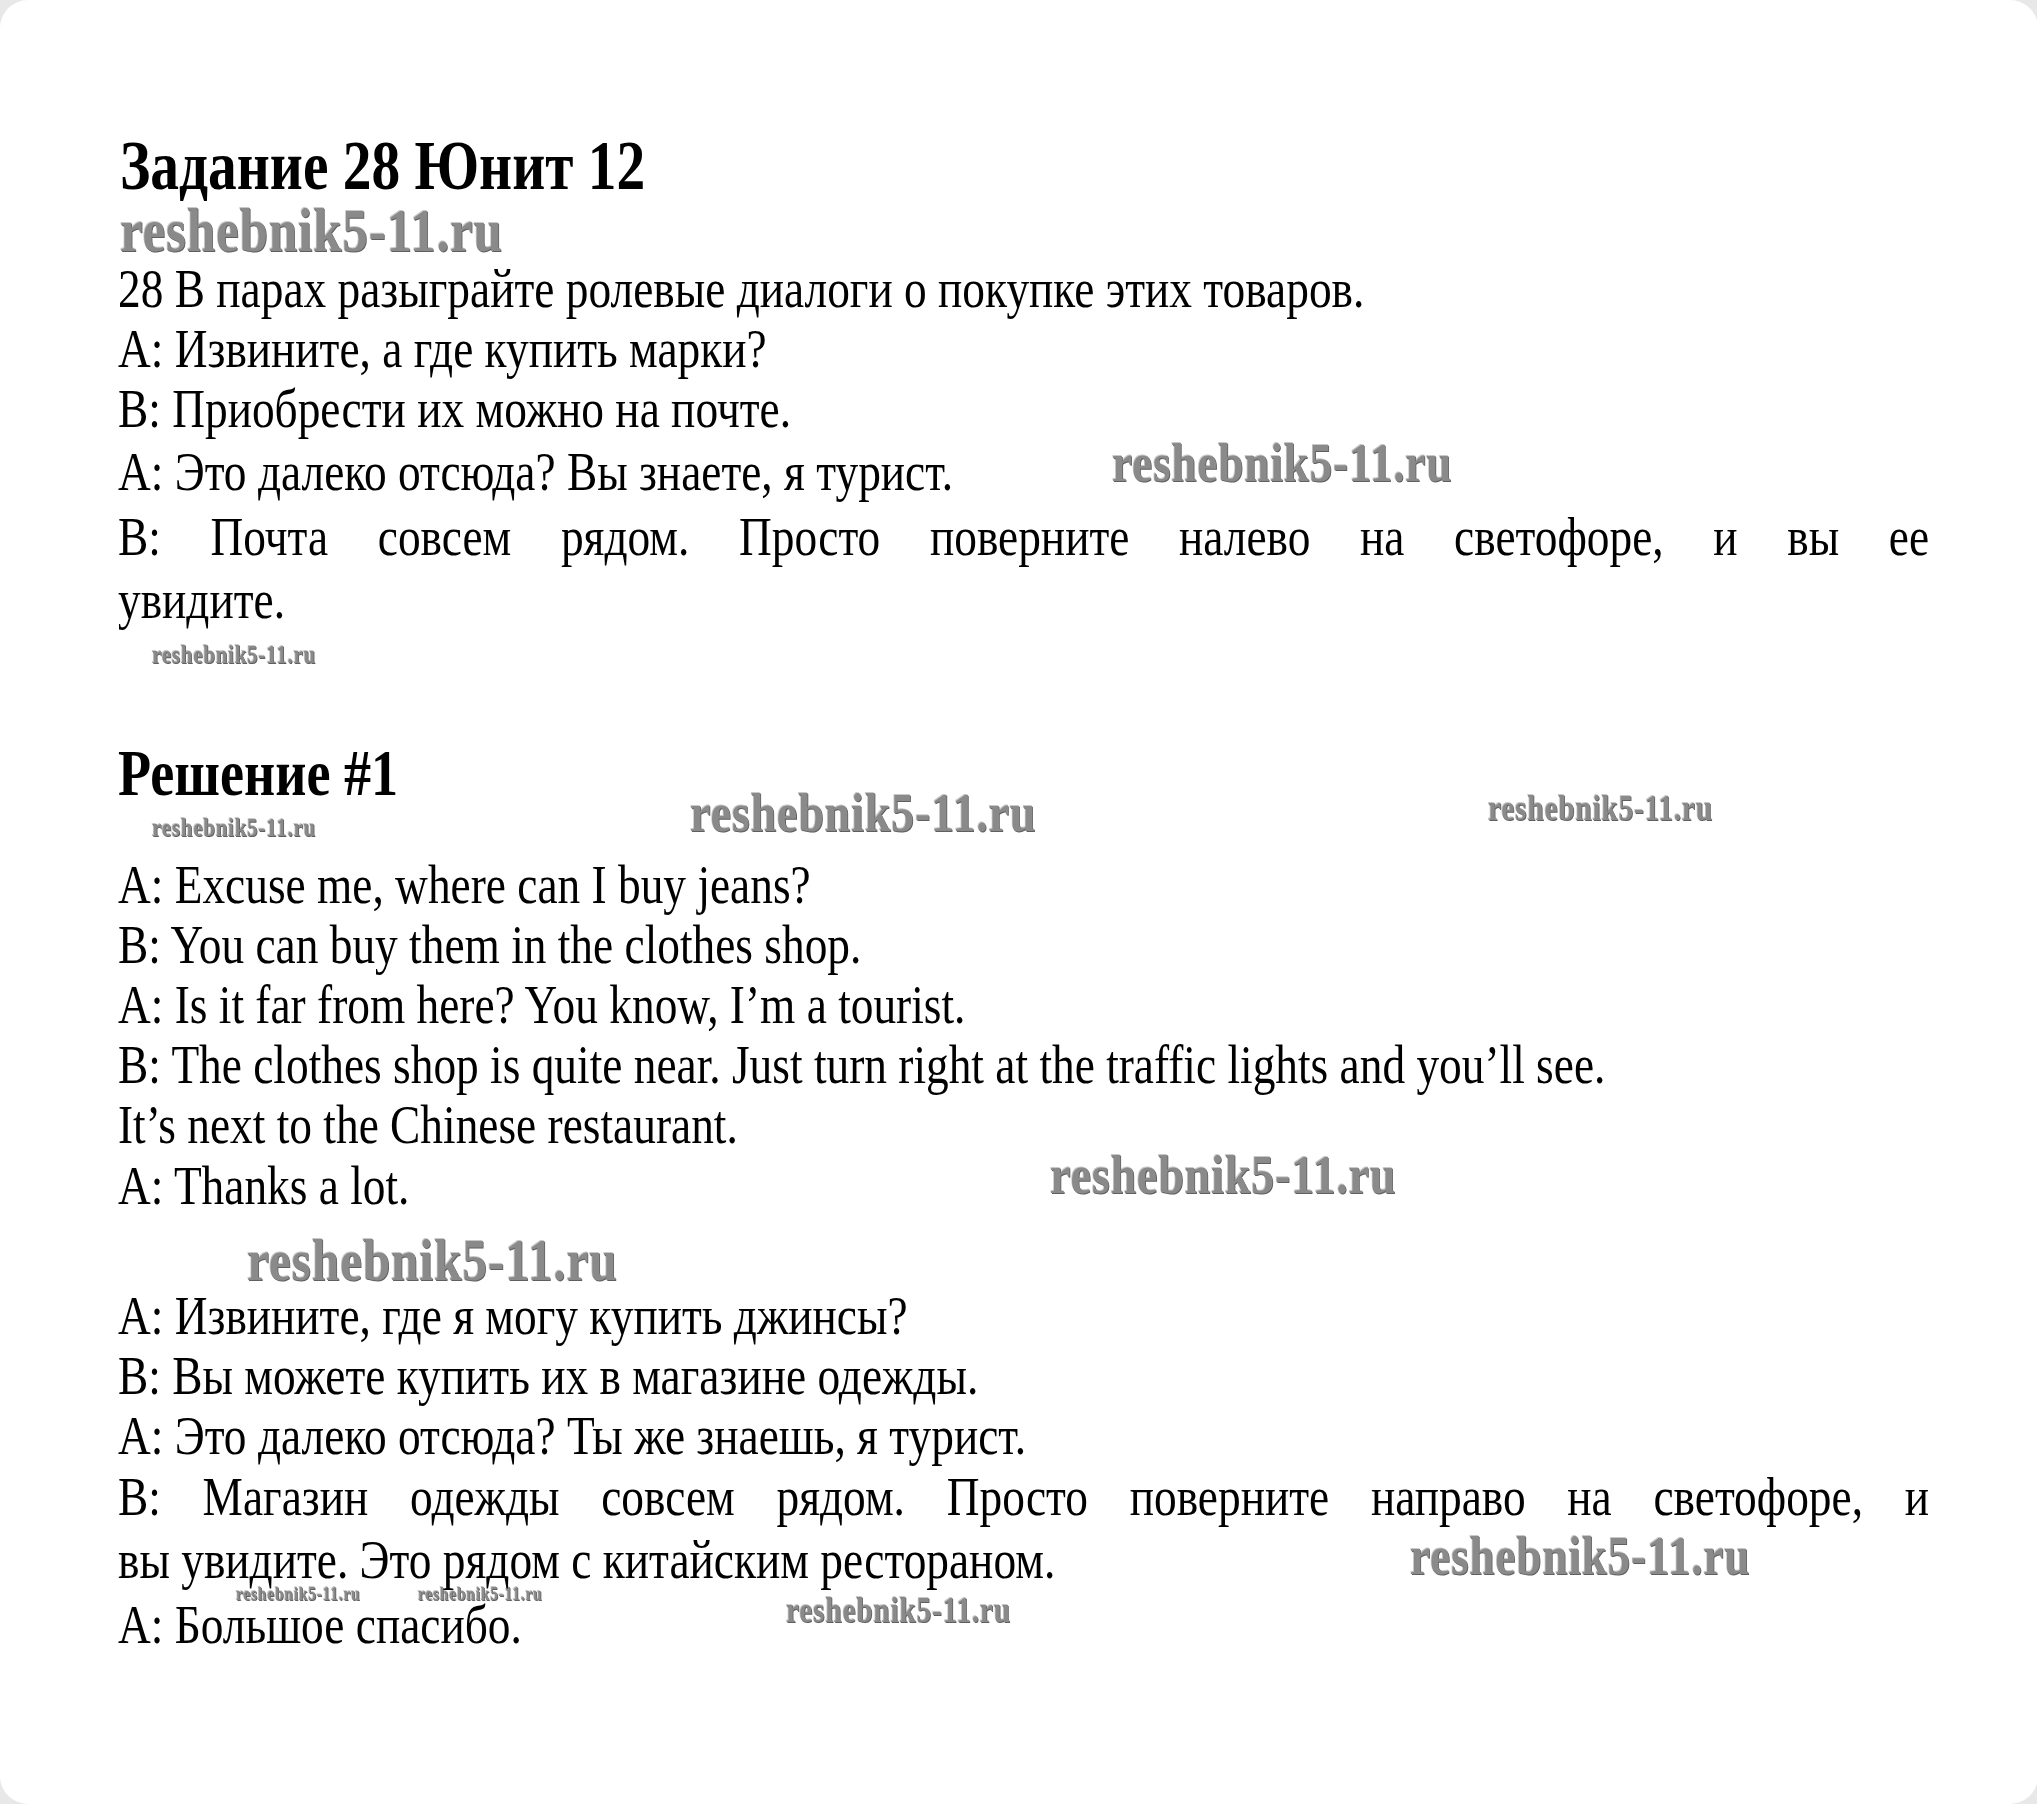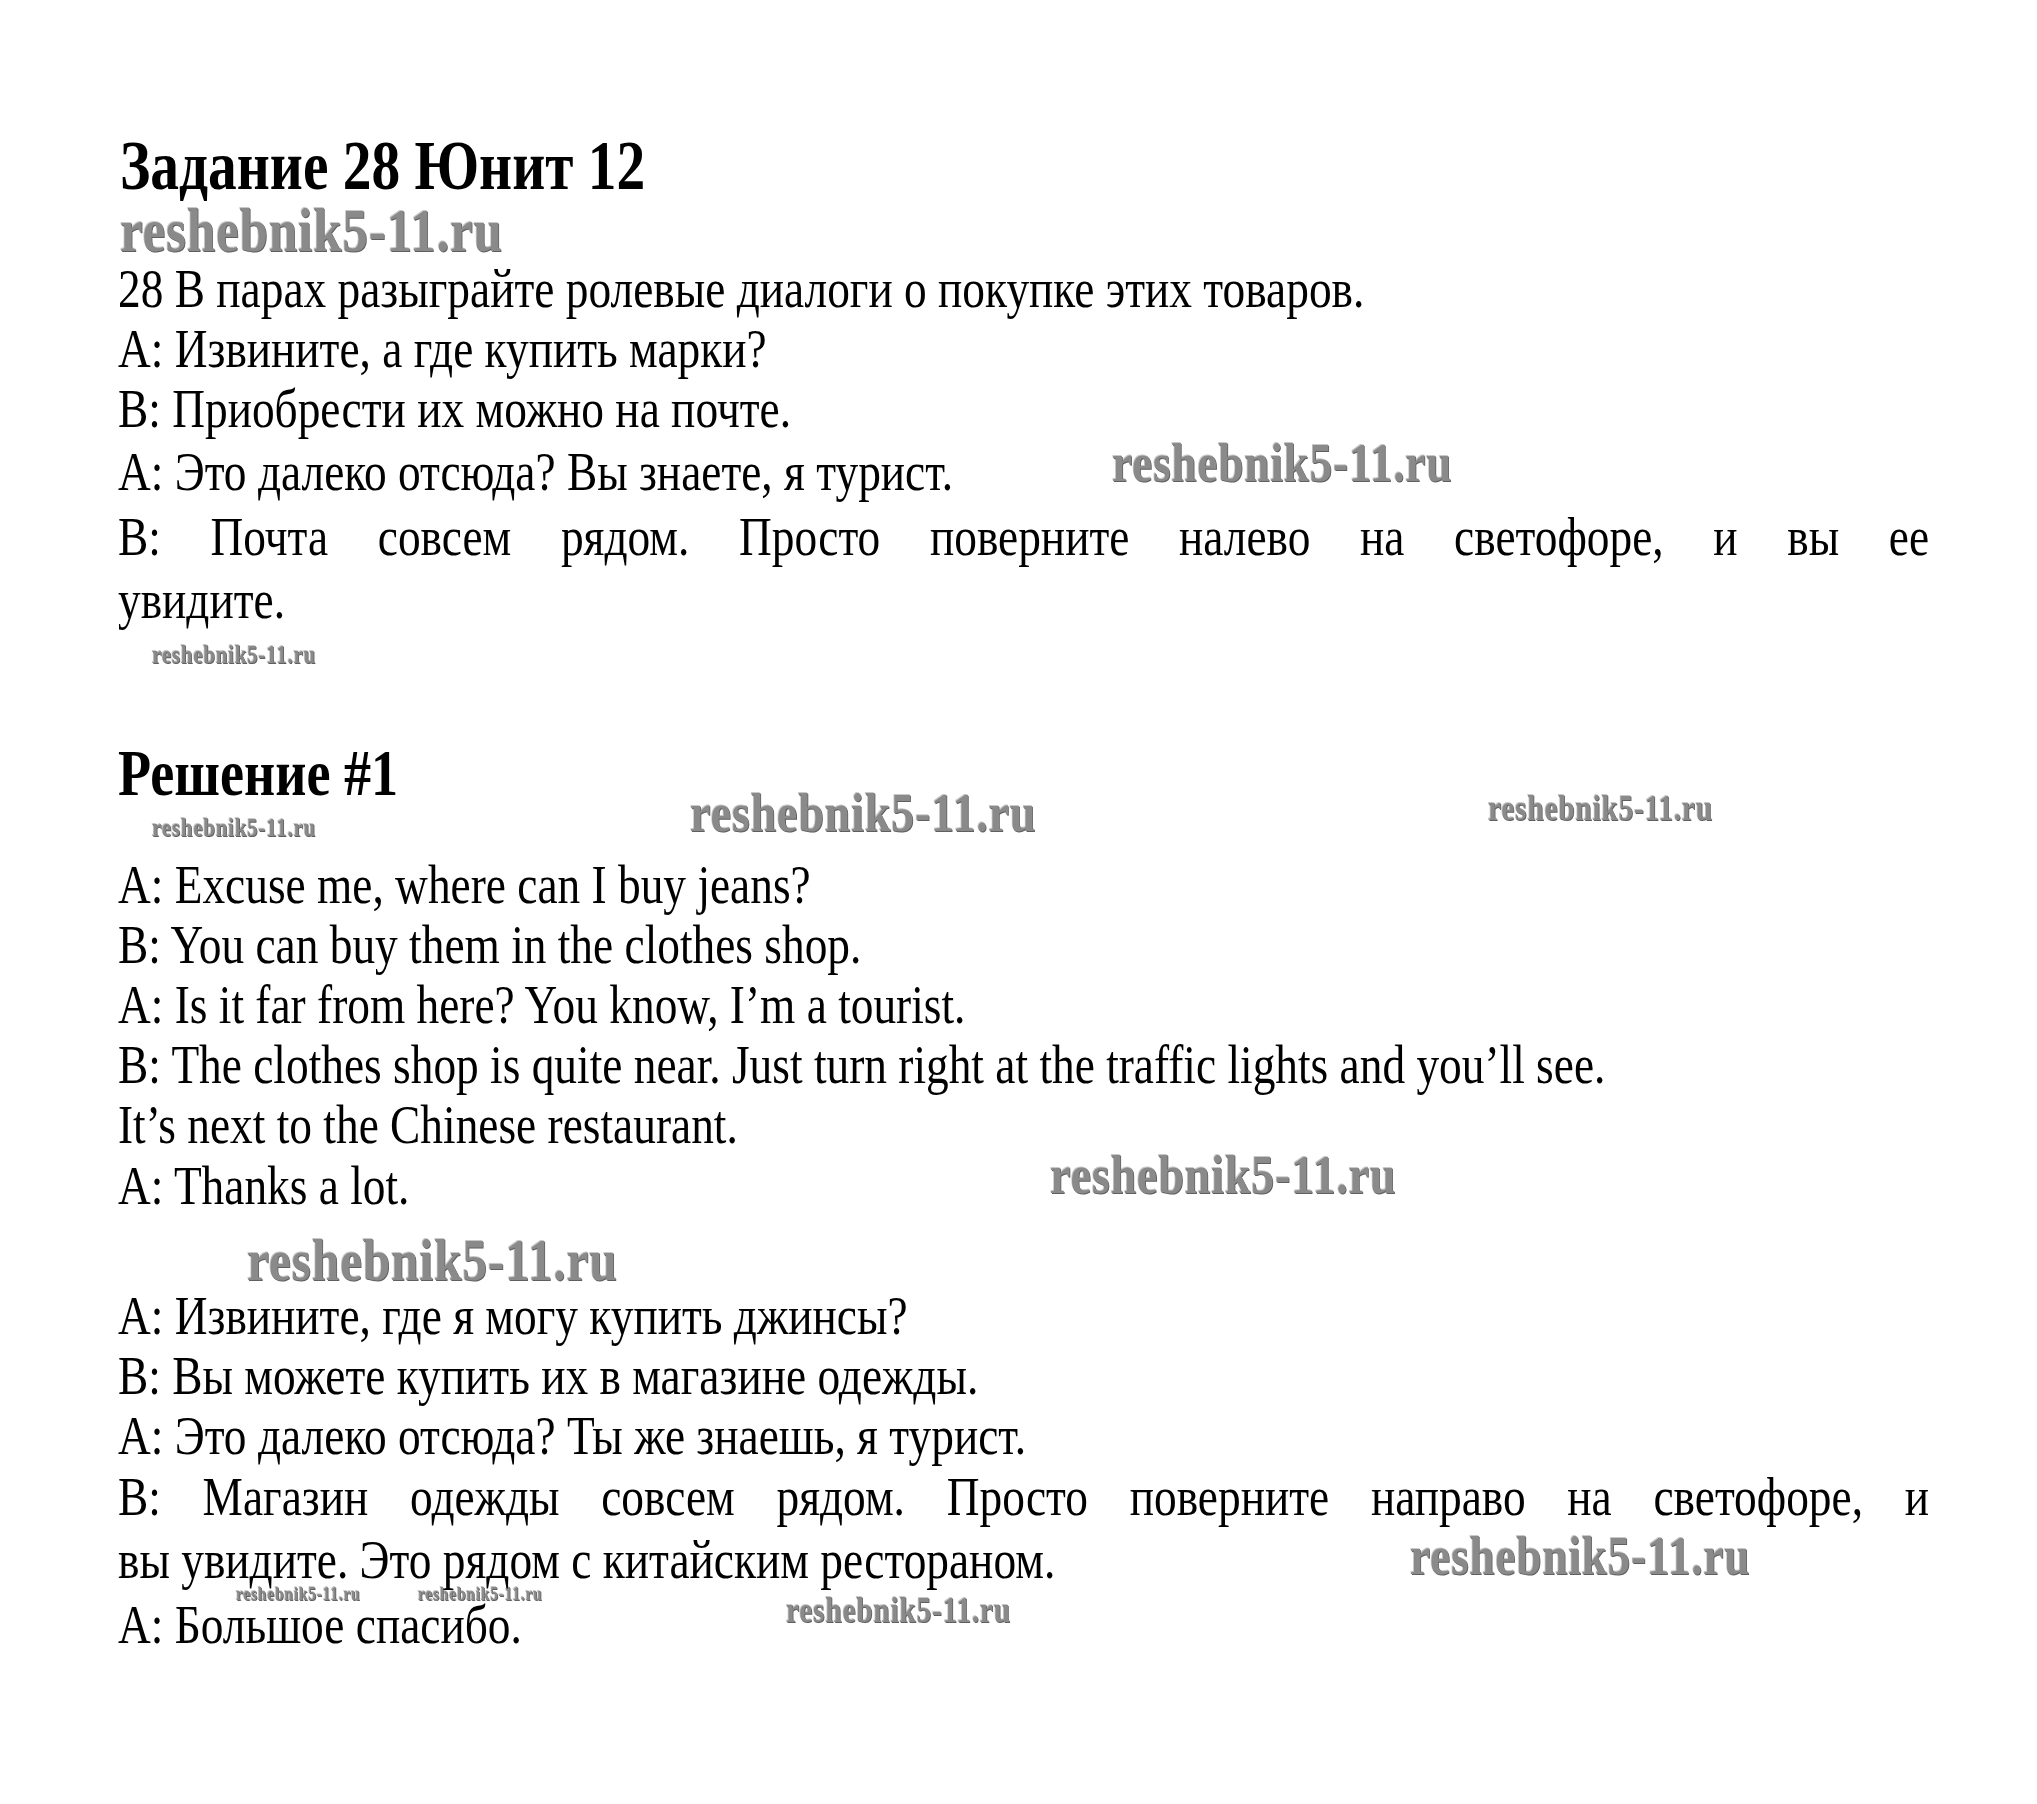--- a/index.html
+++ b/index.html
@@ -4,20 +4,21 @@
 <style>
   html, body { margin: 0; padding: 0; background: #e8e8e8; }
   .page {
     position: relative;
     width: 2038px;
     height: 1804px;
     background: #ffffff;
     overflow: hidden;
     font-family: "Liberation Serif", serif;
     color: #000000;
+    border-radius: 28px;
   }
   
   .line {
     position: absolute;
     left: 118px;
     font-size: 54px;
     line-height: 60px;
     white-space: nowrap;
     transform: scaleX(0.84);
     transform-origin: 0 0;

